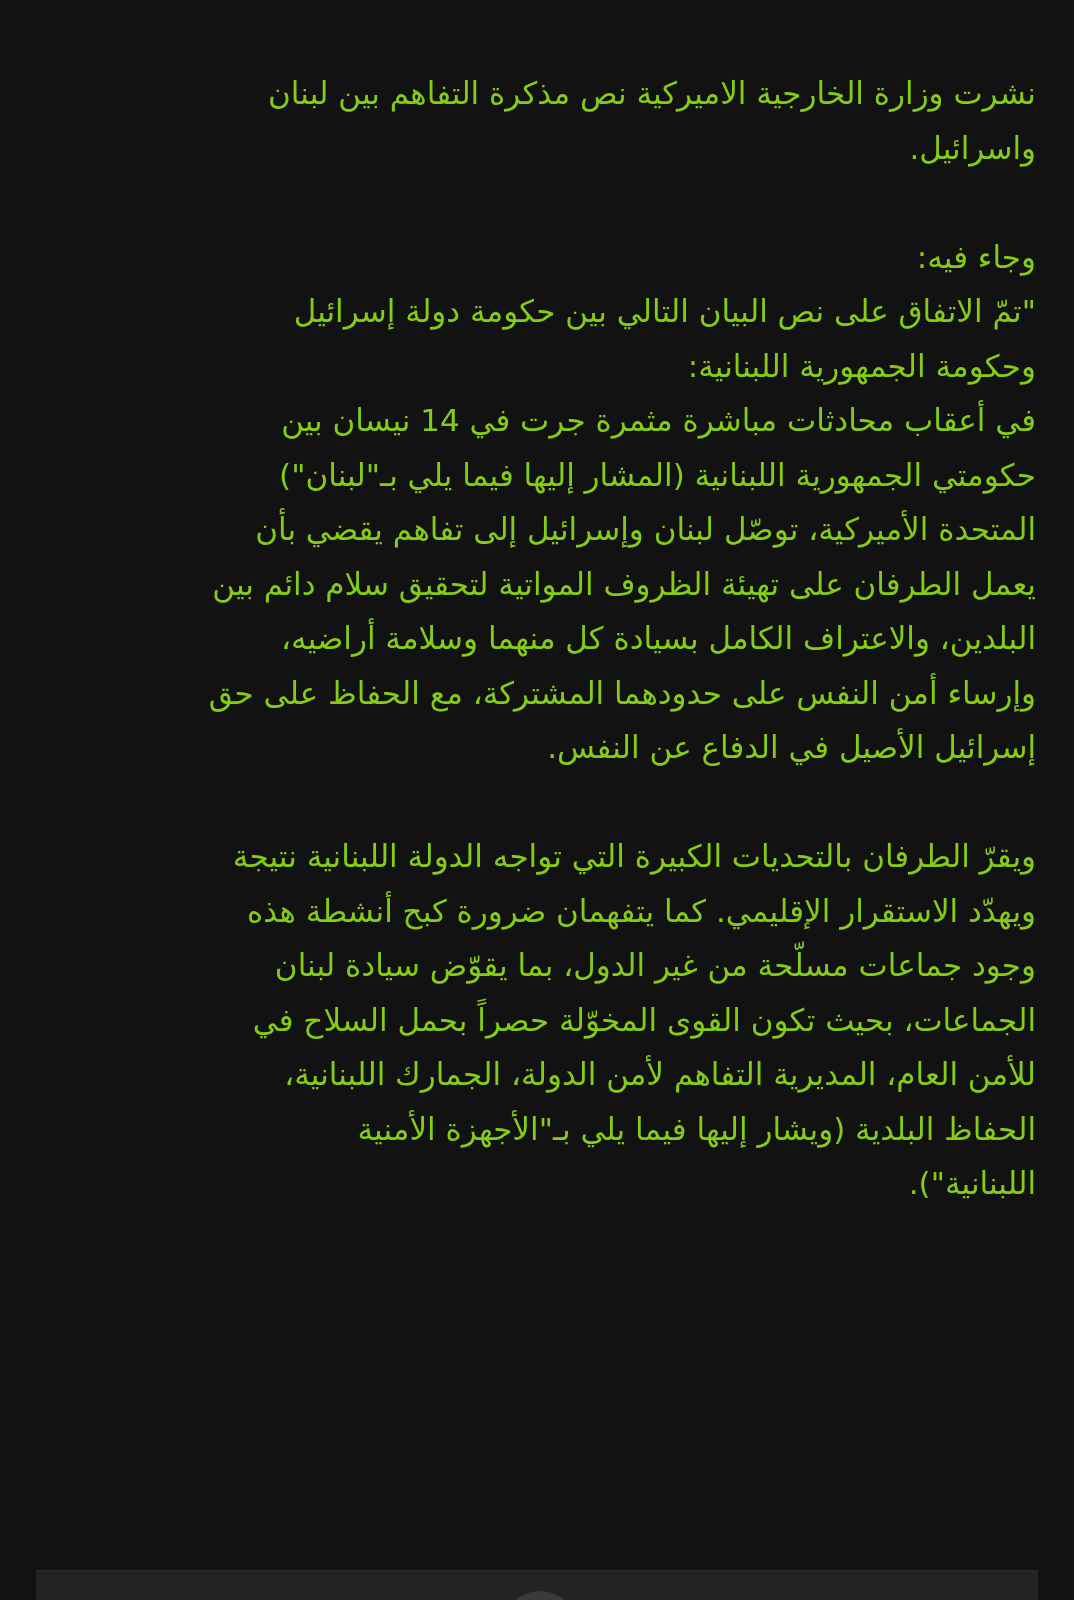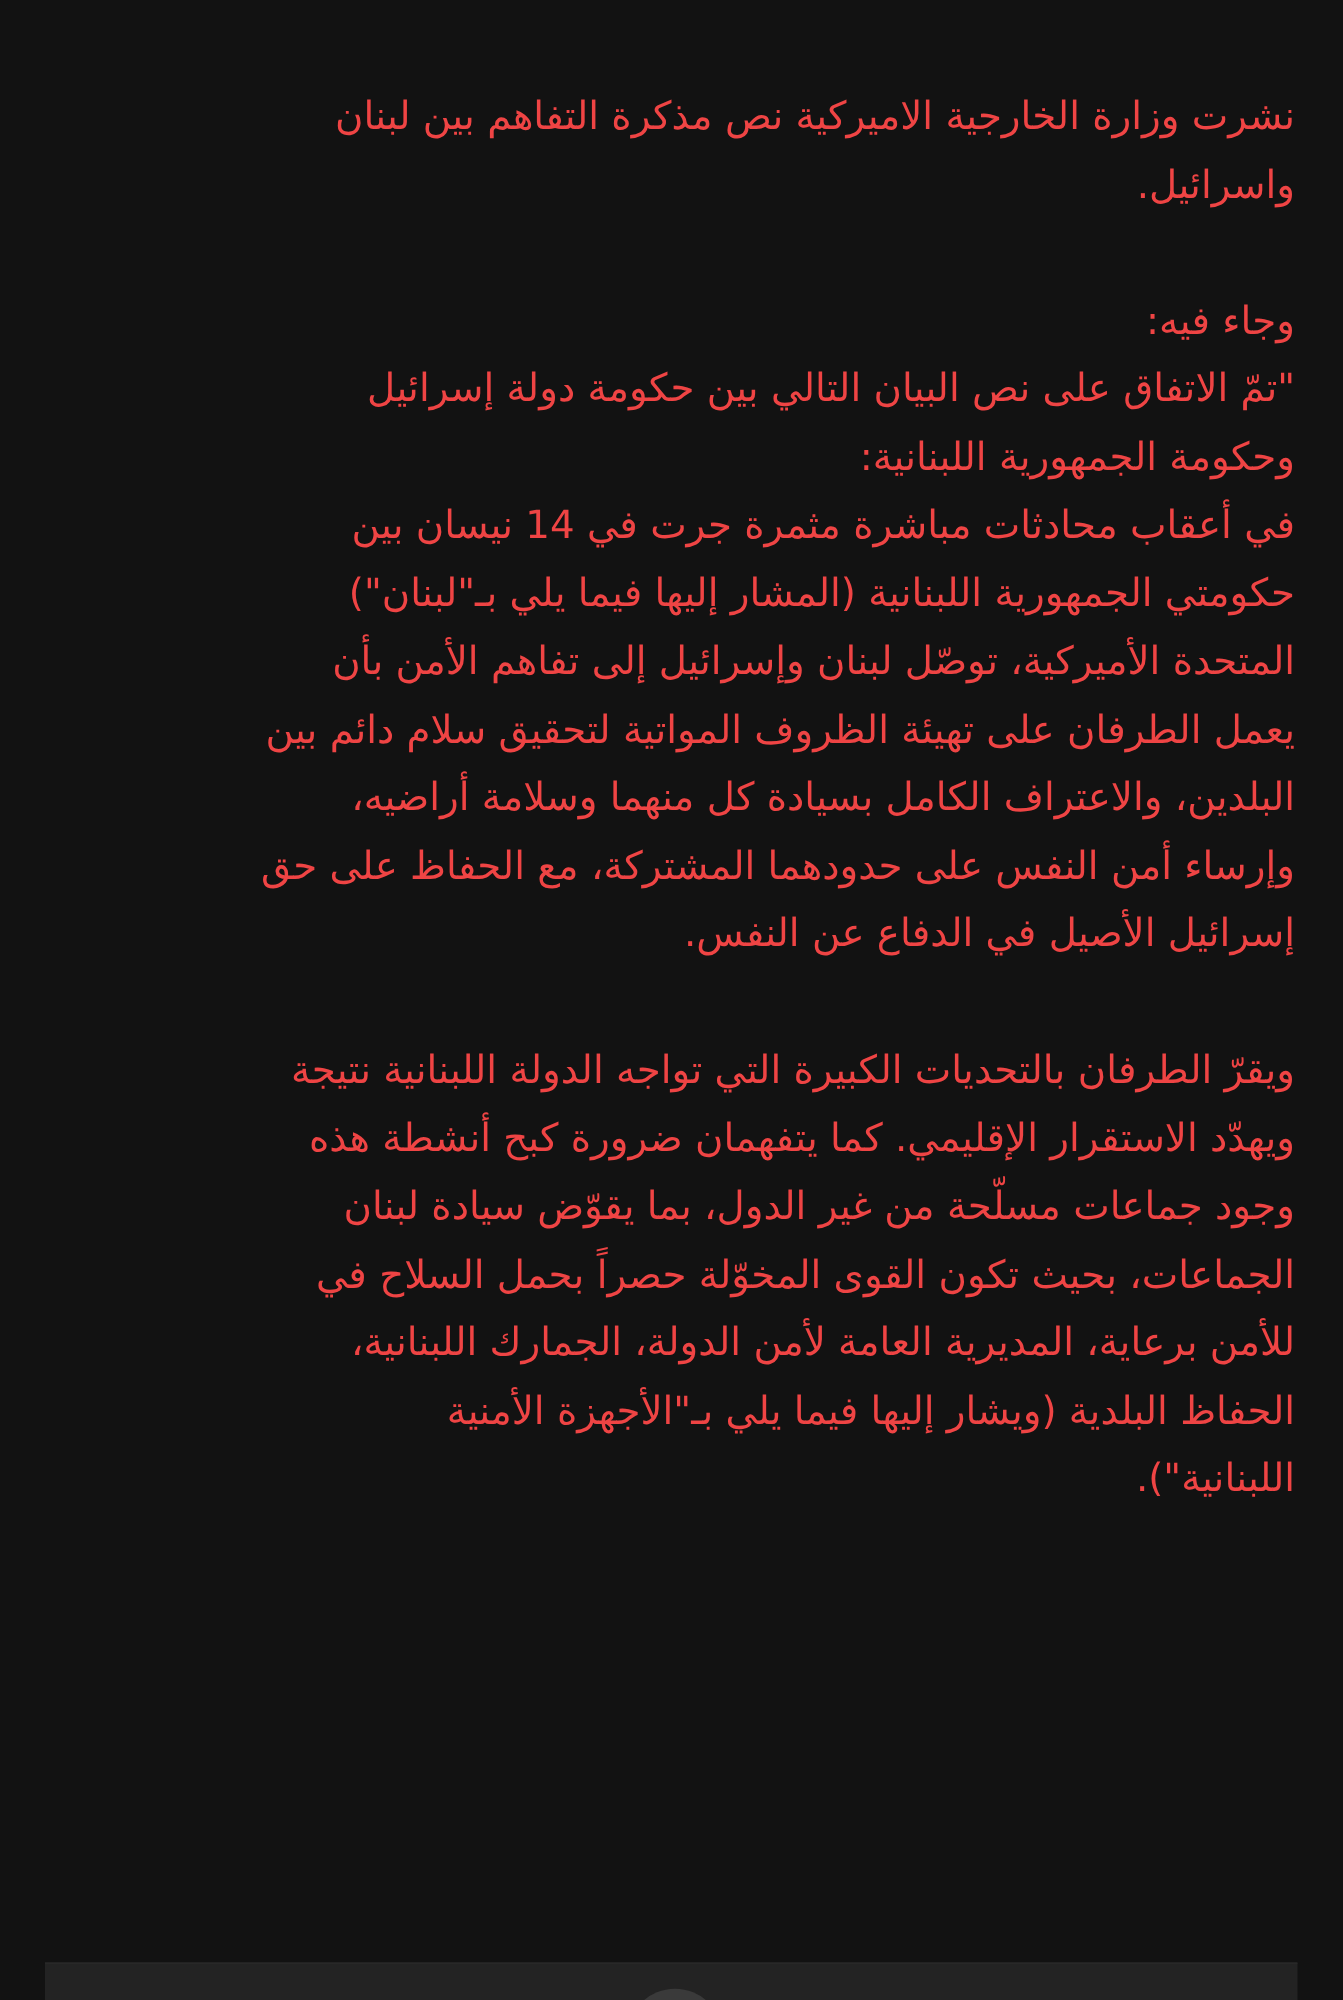--- a/index.html
+++ b/index.html
@@ -11,21 +11,21 @@
       position: relative;
       font-family: "DejaVu Sans", sans-serif;
     }
     .article {
       position: absolute;
       left: 34px;
       right: 38px;
       top: 66px;
       direction: rtl;
       text-align: right;
-      color: #ef4444;
+      color: #84cc16;
       font-size: 31px;
       line-height: 54.5px;
       letter-spacing: 0;
     }
     .para { margin: 0; }
     .line { display: block; white-space: nowrap; }
     .gap { height: 54.5px; }
     .media-card {
       position: absolute;
       left: 36px;
@@ -53,33 +53,33 @@
     <span class="line">نشرت وزارة الخارجية الاميركية نص مذكرة التفاهم بين لبنان</span>
     <span class="line">واسرائيل.</span>
   </p>
   <div class="gap"></div>
   <p class="para">
     <span class="line">وجاء فيه:</span>
     <span class="line">"تمّ الاتفاق على نص البيان التالي بين حكومة دولة إسرائيل</span>
     <span class="line">وحكومة الجمهورية اللبنانية:</span>
     <span class="line">في أعقاب محادثات مباشرة مثمرة جرت في 14 نيسان بين</span>
     <span class="line">حكومتي الجمهورية اللبنانية (المشار إليها فيما يلي بـ"لبنان")</span>
-    <span class="line">المتحدة الأميركية، توصّل لبنان وإسرائيل إلى تفاهم الأمن بأن</span>
+    <span class="line">المتحدة الأميركية، توصّل لبنان وإسرائيل إلى تفاهم يقضي بأن</span>
     <span class="line">يعمل الطرفان على تهيئة الظروف المواتية لتحقيق سلام دائم بين</span>
     <span class="line">البلدين، والاعتراف الكامل بسيادة كل منهما وسلامة أراضيه،</span>
     <span class="line">وإرساء أمن النفس على حدودهما المشتركة، مع الحفاظ على حق</span>
     <span class="line">إسرائيل الأصيل في الدفاع عن النفس.</span>
   </p>
   <div class="gap"></div>
   <p class="para">
     <span class="line">ويقرّ الطرفان بالتحديات الكبيرة التي تواجه الدولة اللبنانية نتيجة</span>
     <span class="line">ويهدّد الاستقرار الإقليمي. كما يتفهمان ضرورة كبح أنشطة هذه</span>
     <span class="line">وجود جماعات مسلّحة من غير الدول، بما يقوّض سيادة لبنان</span>
     <span class="line">الجماعات، بحيث تكون القوى المخوّلة حصراً بحمل السلاح في</span>
-    <span class="line">للأمن برعاية، المديرية العامة لأمن الدولة، الجمارك اللبنانية،</span>
+    <span class="line">للأمن العام، المديرية التفاهم لأمن الدولة، الجمارك اللبنانية،</span>
     <span class="line">الحفاظ البلدية (ويشار إليها فيما يلي بـ"الأجهزة الأمنية</span>
     <span class="line">اللبنانية").</span>
   </p>
 </main>
 
 <div class="media-card">
   <div class="play-circle"></div>
 </div>
 
 </body></html>

